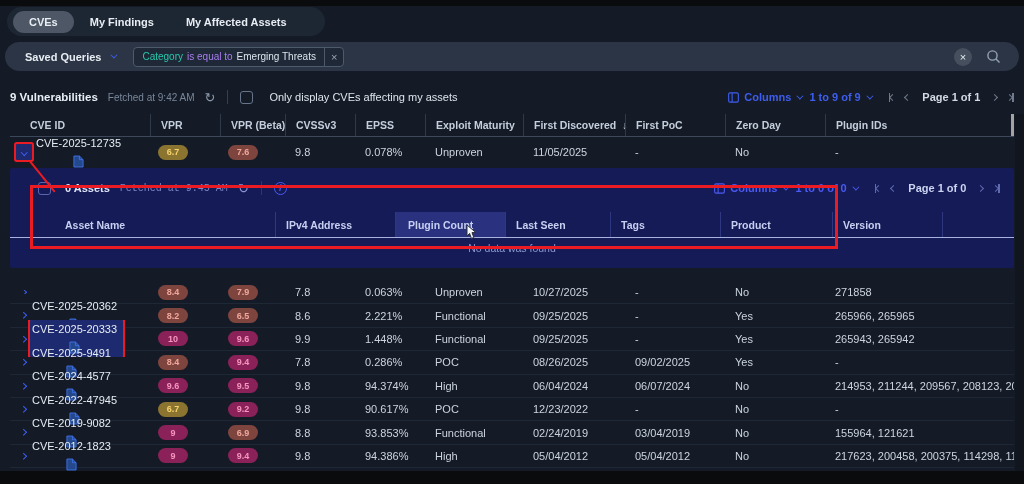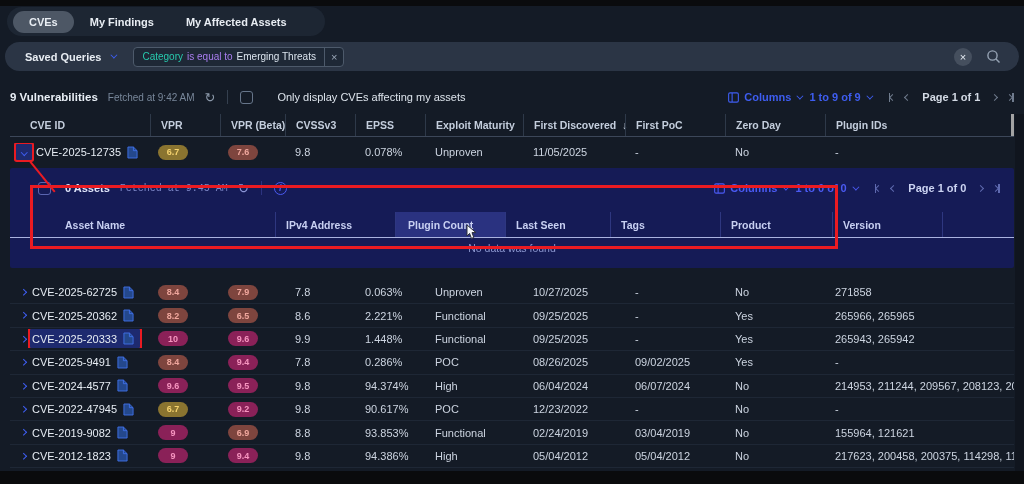--- a/index.html
+++ b/index.html
@@ -29,21 +29,21 @@
   .clearbtn { width:18px; height:18px; border-radius:50%; background:#454f5e; color:#e6ecf3; font-size:11px; display:flex; align-items:center; justify-content:center; }
   .searchic { color:#96a3b4; margin-right:6px; display:flex; }
 
   
   .toolbar { position:absolute; top:84px; left:10px; width:1004px; height:26px; display:flex; align-items:center; }
   .vcount { font-size:11.5px; font-weight:bold; color:#e8eef5; }
   .fetched { font-size:10px; color:#78879a; margin-left:10px; }
   .refresh { font-size:13px; color:#8b98a9; margin-left:10px; }
   .vdiv { width:1px; height:14px; background:#35404f; margin:0 12px; }
   .checkbox { width:13px; height:13px; border:1.5px solid #66758a; border-radius:3px; display:inline-block; flex:none; }
-  .cb-label { font-size:11px; color:#dde4ec; margin-left:24px; }
+  .cb-label { font-size:11px; color:#dde4ec; margin-left:16px; }
   .tb-right { margin-left:auto; display:flex; align-items:center; gap:8px; color:var(--accent-blue,#3e5df0); }
   .colsgrp, .rangegrp { display:flex; align-items:center; gap:5px; font-size:11px; font-weight:bold; }
   .pag { display:flex; align-items:center; gap:10px; color:#707c8e; margin-left:10px; }
   .pagtxt { font-size:11px; color:#d3dae4; font-weight:bold; margin:0 2px; white-space:nowrap; }
   .arr { display:inline-block; width:5px; height:5px; border-right:1.6px solid currentColor; border-bottom:1.6px solid currentColor; }
   .arr.right { transform:rotate(-45deg); }
   .arr.left  { transform:rotate(135deg); }
   .pgend { display:inline-flex; align-items:center; }
   .pgbar { display:inline-block; width:1.6px; height:9px; background:currentColor; }
 
@@ -57,21 +57,21 @@
   .tablebody { position:absolute; top:137px; left:10px; width:1004px; }
   .trow { display:grid; grid-template-columns:140px 70px 65px 70px 70px 98px 102px 100px 100px 1fr; height:23.4px; align-items:center; border-bottom:1px solid #1e2735; }
   .trow.expanded { height:30px; border-bottom:none; }
   .c { font-size:11px; color:#ccd4e0; padding-left:10px; white-space:nowrap; overflow:hidden; }
   .c.badge-cell { padding-left:8px; }
   .c-cve { display:flex; align-items:center; padding-left:6px; }
   .chev { width:14px; color:var(--accent-blue,#3e5df0); display:inline-flex; justify-content:center; flex:none; }
   .chev .arr { width:4.5px; height:4.5px; }
   .chev.down .arr { transform:rotate(45deg); }
   .chev.annotated-chev { background:var(--selection-blue,#1e2a6f); box-shadow:0 0 0 2px var(--annotation-red,#ea1b22); width:16px; height:16px; align-items:center; border-radius:1px; margin-right:2px; }
-  .idwrap { display:inline-flex; align-items:center; gap:6px; padding:3px 6px 3px 2px; }
+  .idwrap { display:inline-flex; align-items:center; gap:6px; padding:3px 6px 3px 2px;flex-direction:column; }
   .idwrap.annotated { background:var(--selection-blue,#1e2a6f); box-shadow:0 0 0 2px var(--annotation-red,#ea1b22); border-radius:1px; }
   .cveid { font-size:11px; color:#e6ecf3; }
   .docic { flex:none; }
   .badge { min-width:30px; height:15px; border-radius:8px; display:inline-flex; align-items:center; justify-content:center; font-size:9px; font-weight:bold; padding:0 7px; }
   .badge.yellow { background:var(--badge-yellow-bg,#8a7430); color:var(--badge-yellow-text,#f6d36f); }
   .badge.red { background:var(--badge-red-bg,#7e453e); color:var(--badge-red-text,#f0a79d); }
   .badge.pink { background:var(--badge-pink-bg,#8a2158); color:var(--badge-pink-text,#f795c0); }
 
   
   .panel { position:relative; width:1004px; height:100px; background:var(--panel-bg,#151b56); margin:1px 0 13px 0; border-radius:2px; }
@@ -292,27 +292,20 @@
     <svg width="13" height="17" viewBox="0 0 13 17">
           <path d="M2 1v11l2.6-2.6 1.8 5 2.4-.9-1.8-4.9H11L2 1z" fill="#f4f6fa" stroke="#2a2f38" stroke-width="1"></path>
         </svg>
   </span>
 </div>
     <div class="trow">
       <div class="c c-cve">
         <span class="chev">
           <span class="arr right"></span>
         </span>
-        <span class="idwrap">
-          <span class="cveid">CVE-2025-62725</span>
-          <svg class="docic" width="11" height="13" viewBox="0 0 12 14">
-            <path d="M1 1h6l4 4v8H1z" fill="#24488c" stroke="#3f71e8" stroke-width="1"></path>
-            <path d="M7 1v4h4" fill="none" stroke="#3f71e8" stroke-width="1"></path>
-          </svg>
-        </span>
       </div>
       <div class="c badge-cell"><span class="badge red">8.4</span></div>
       <div class="c badge-cell"><span class="badge red">7.9</span></div>
       <div class="c">7.8</div>
       <div class="c">0.063%</div>
       <div class="c">Unproven</div>
       <div class="c">10/27/2025</div>
       <div class="c">-</div>
       <div class="c">No</div>
       <div class="c">271858</div>

